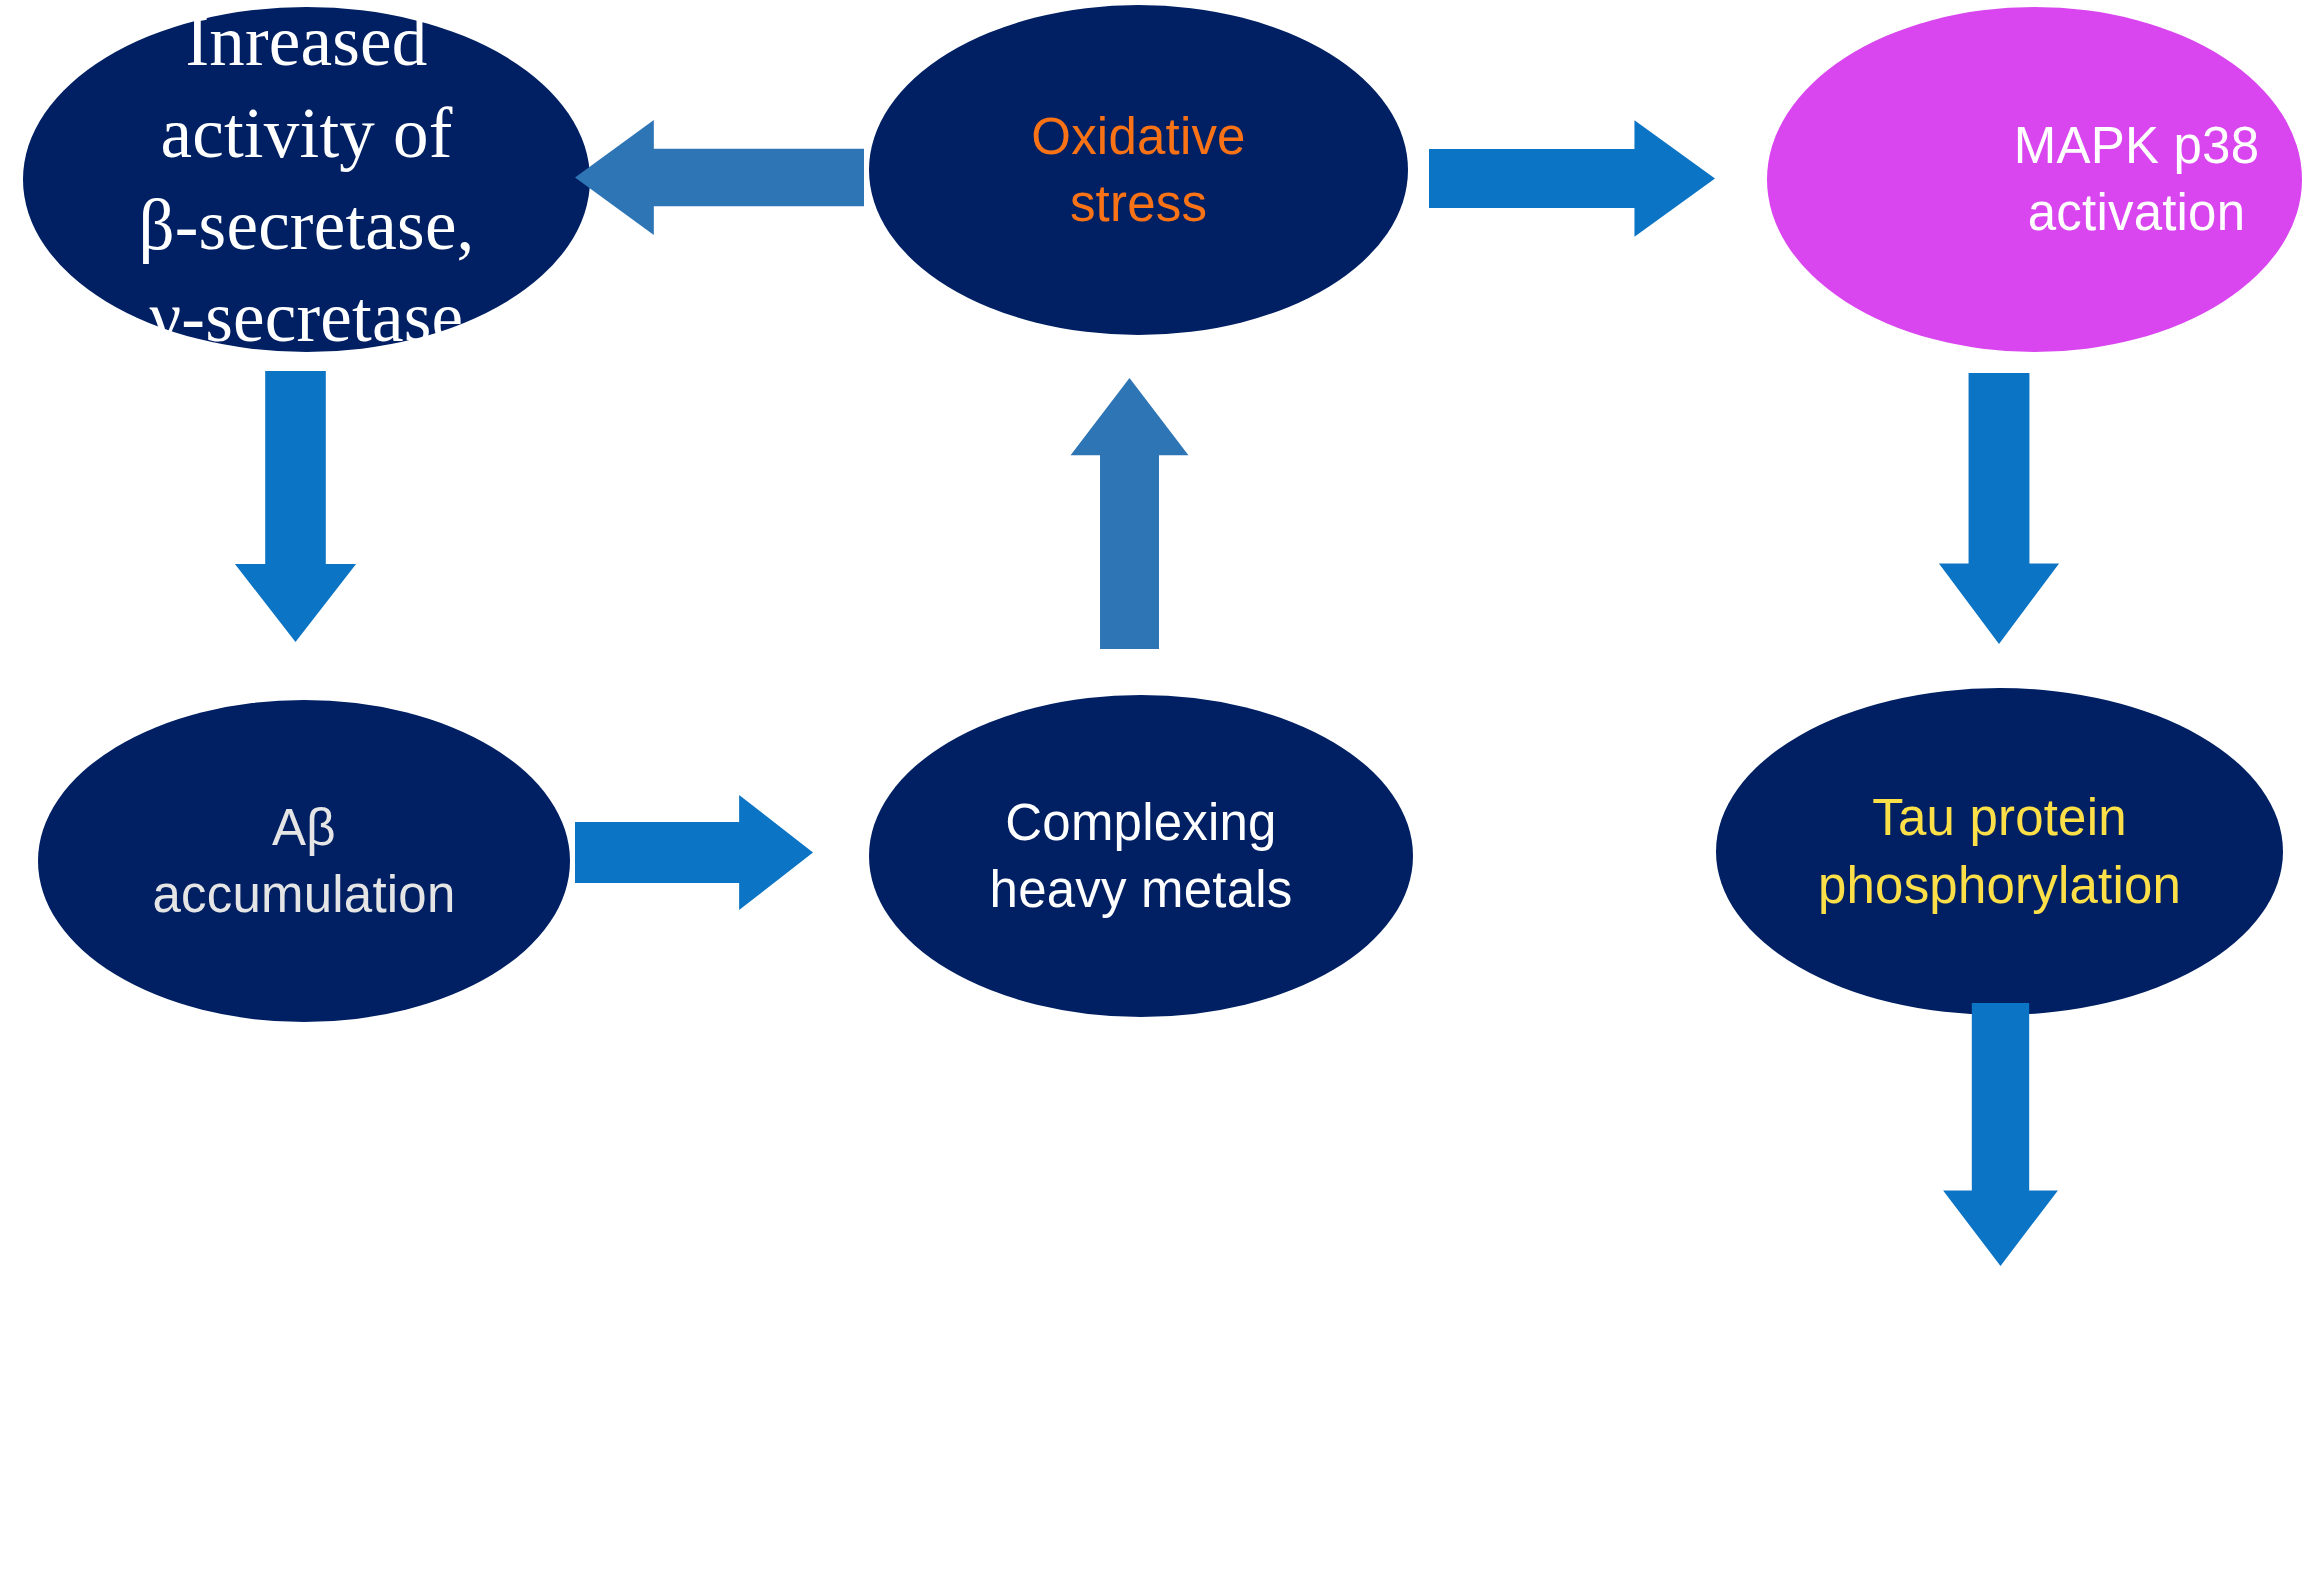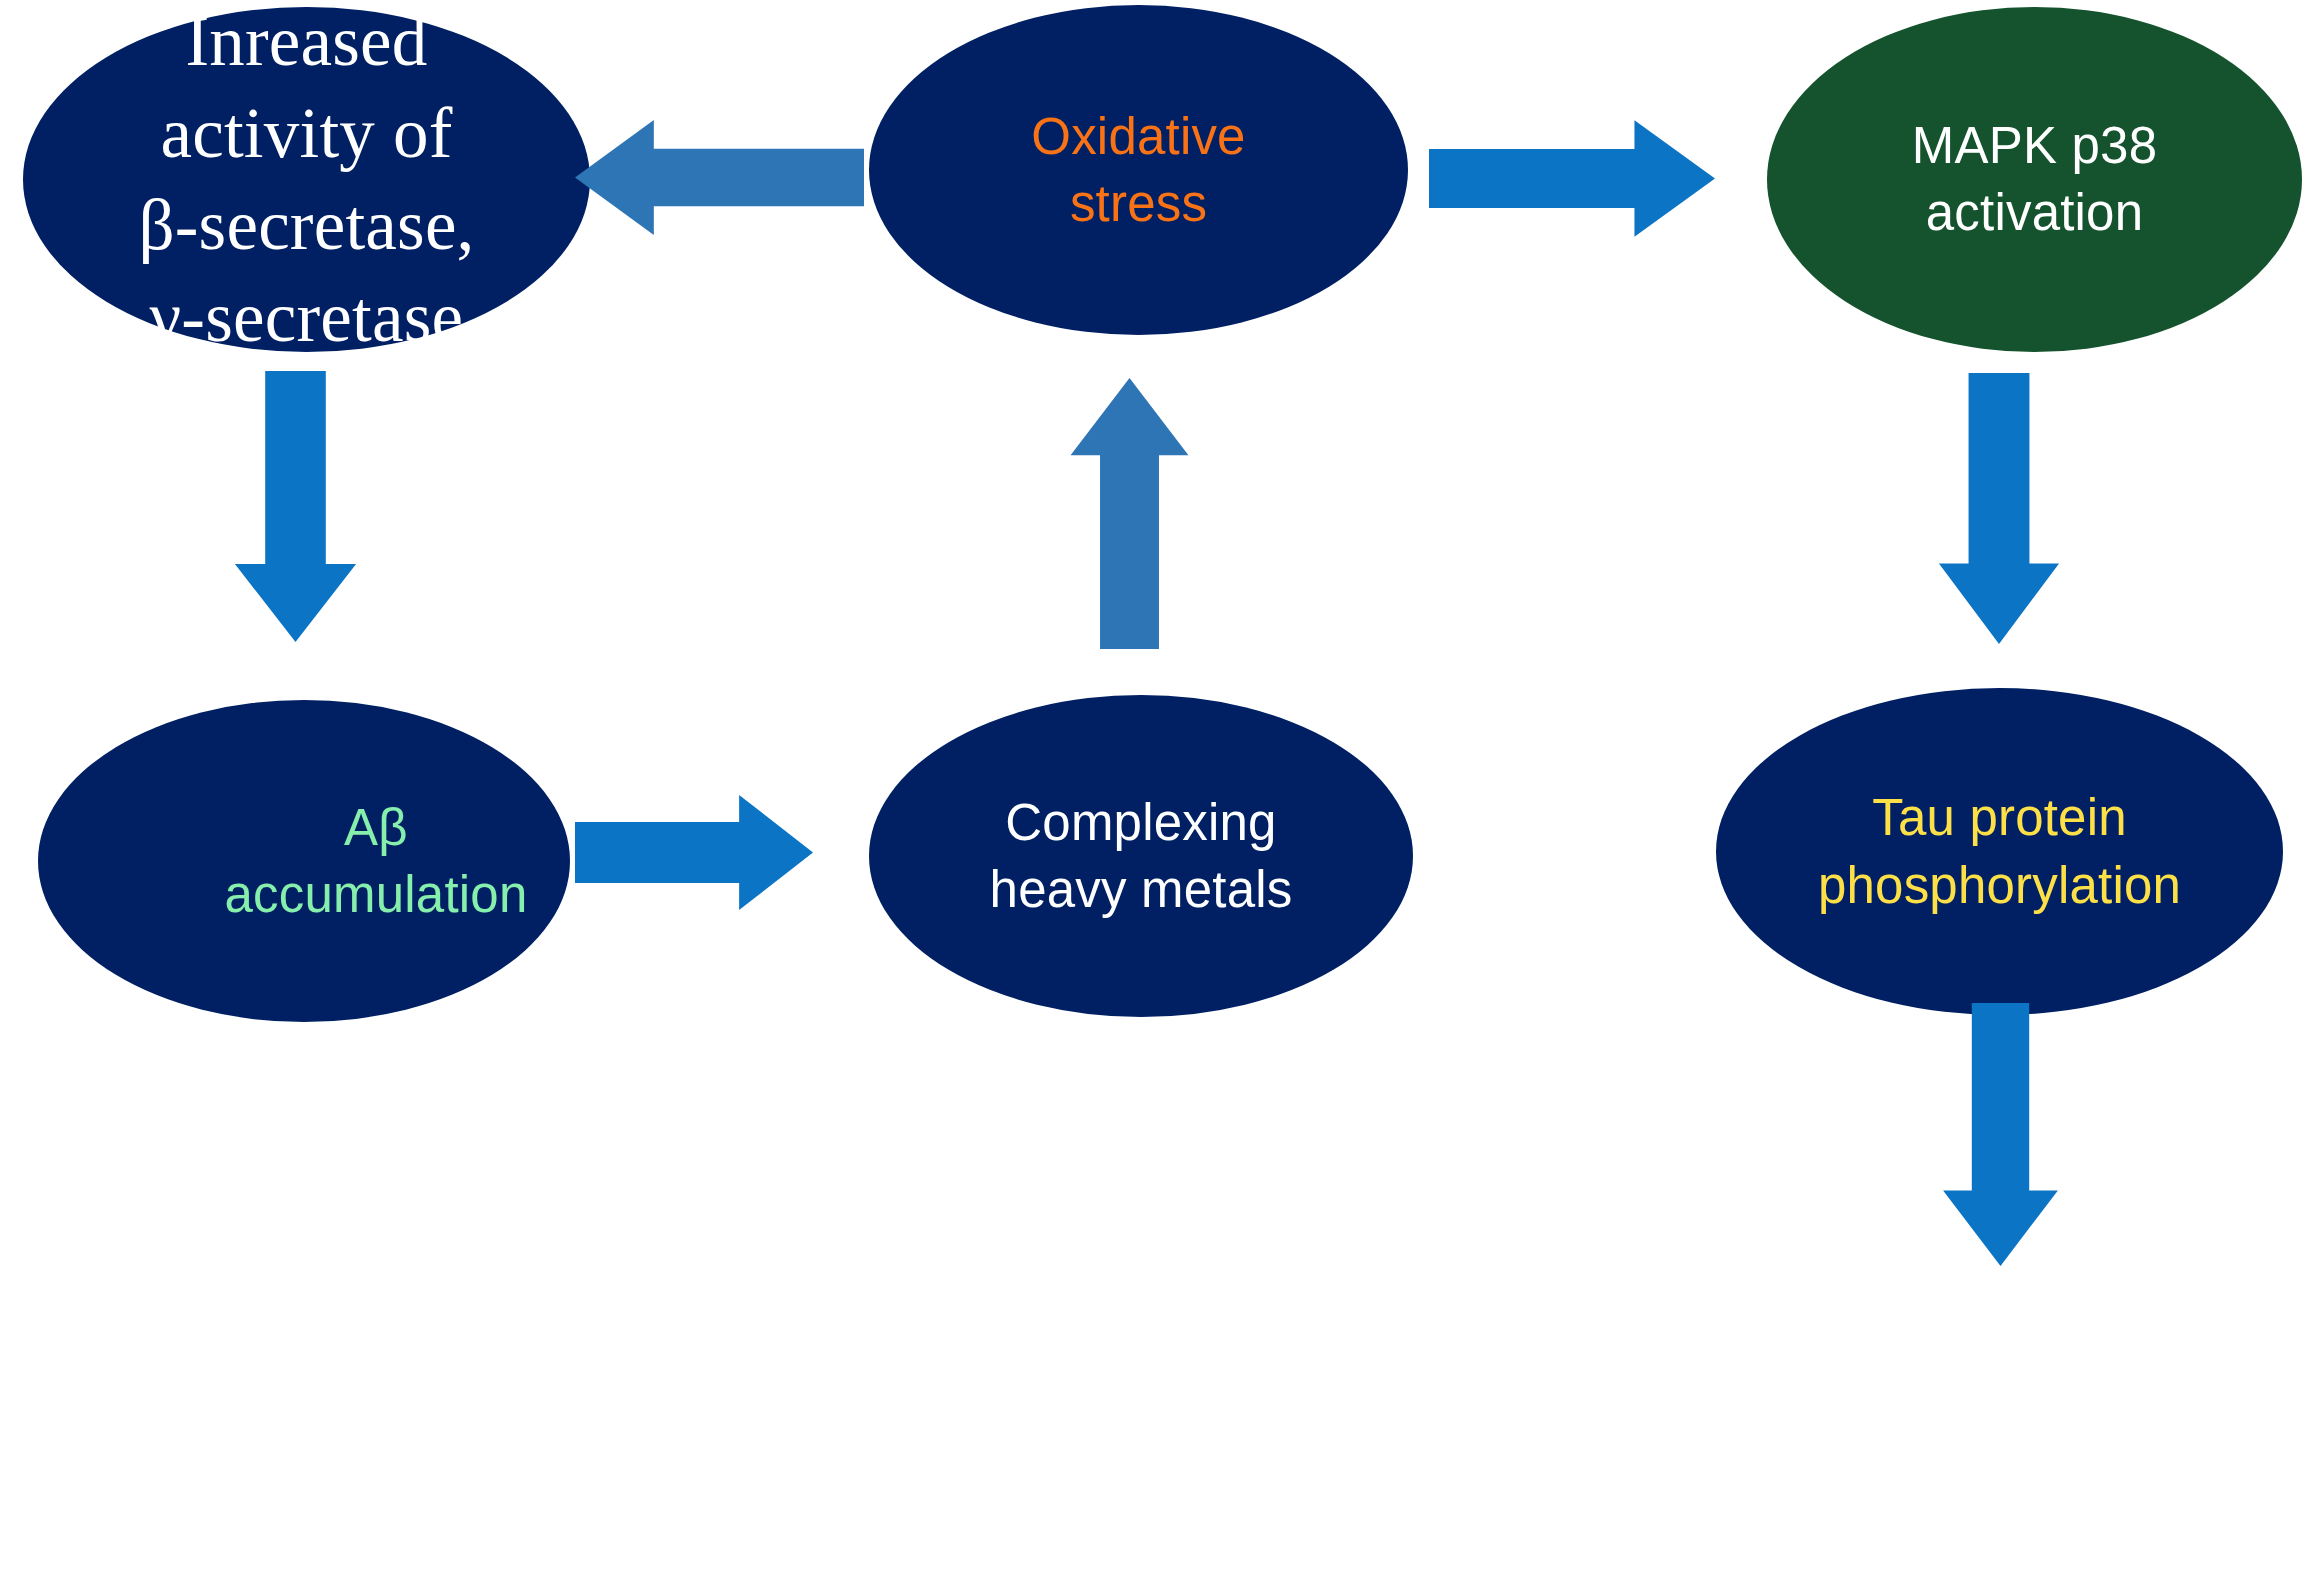--- a/index.html
+++ b/index.html
@@ -72,26 +72,26 @@
 activity of
 β-secretase,
 γ-secretase</span>
   </div>
 
   <div class="node" id="node-oxidative" style="background: rgb(1, 32, 99); color: #f97316;">
     <span class="label">Oxidative
 stress</span>
   </div>
 
-  <div class="node" id="node-mapk" style="background: #14532d; color: rgb(255, 255, 255);">
+  <div class="node" id="node-mapk" style="background: #d946ef; color: rgb(255, 255, 255); justify-content: flex-end;">
     <span class="label">MAPK p38
 activation</span>
   </div>
 
-  <div class="node" id="node-abeta" style="background: rgb(1, 32, 99); color: #86efac; justify-content: flex-end;">
+  <div class="node" id="node-abeta" style="background: rgb(1, 32, 99); color: #e5e5e5;">
     <span class="label">Aβ
 accumulation</span>
   </div>
 
   <div class="node" id="node-complexing" style="background: rgb(1, 32, 99); color: rgb(255, 255, 255);">
     <span class="label">Complexing
 heavy metals</span>
   </div>
 
   <div class="node" id="node-tau" style="background: rgb(1, 32, 99); color: #fde047; justify-content: center;">

